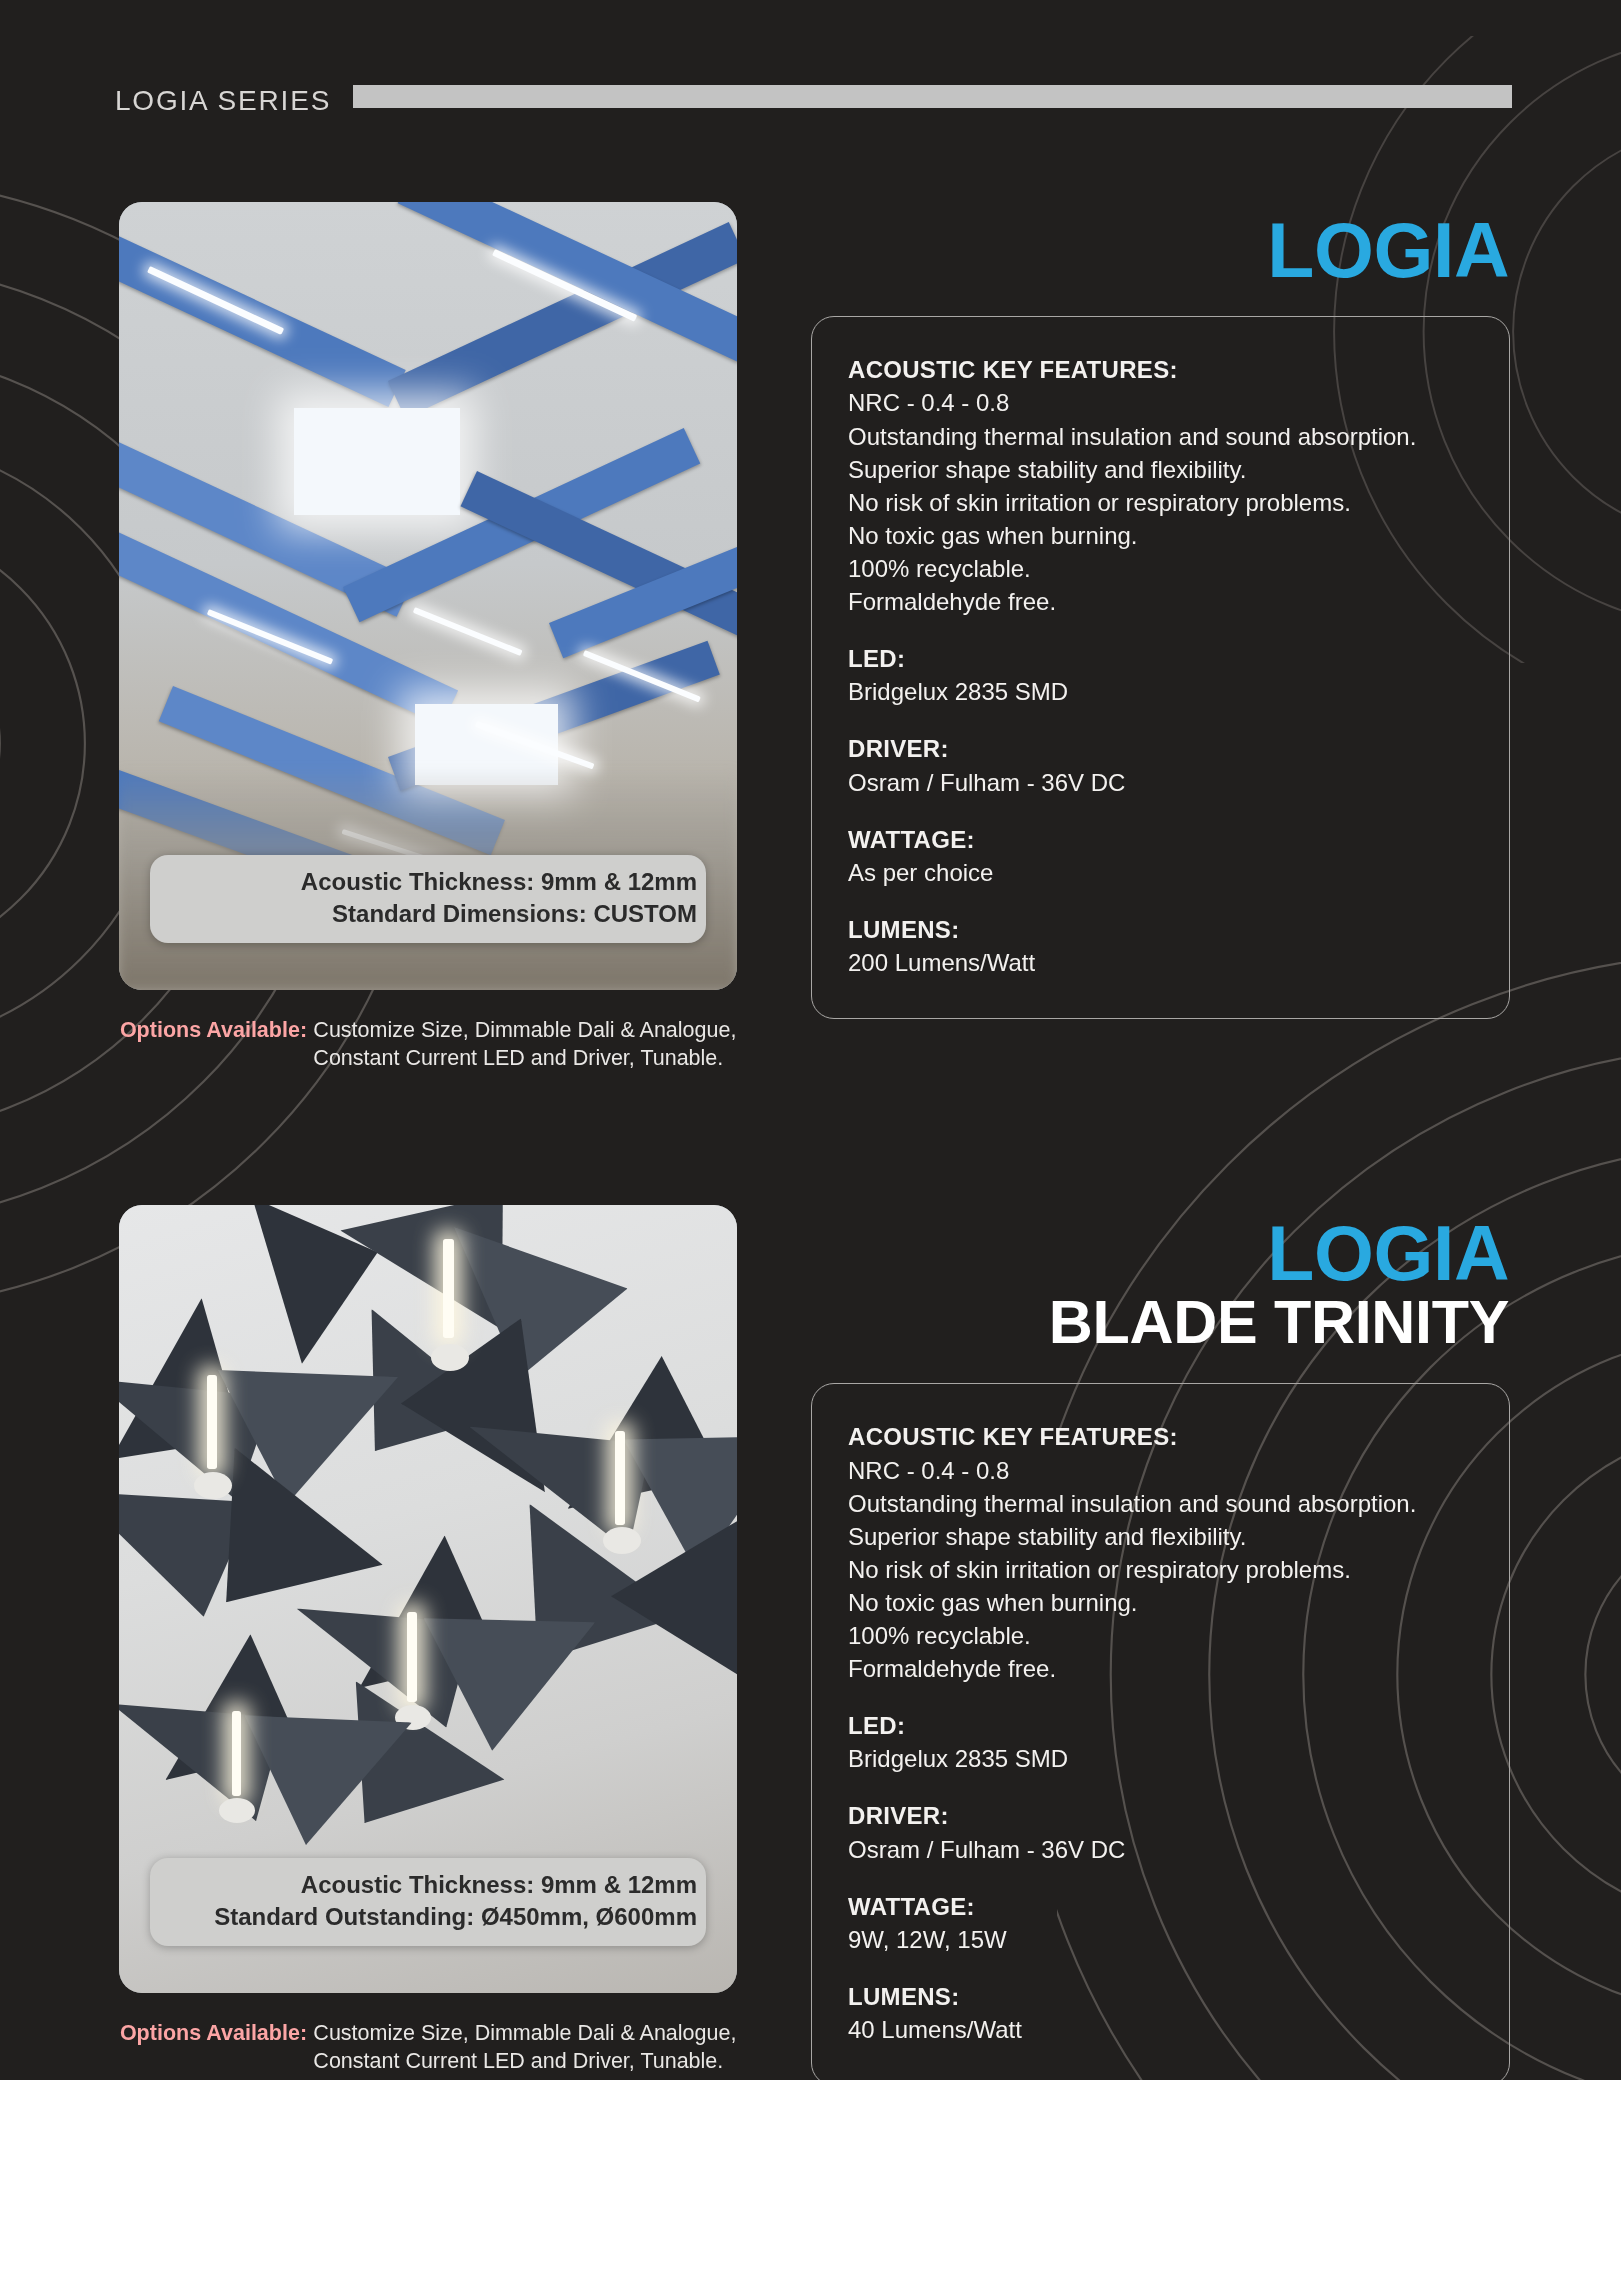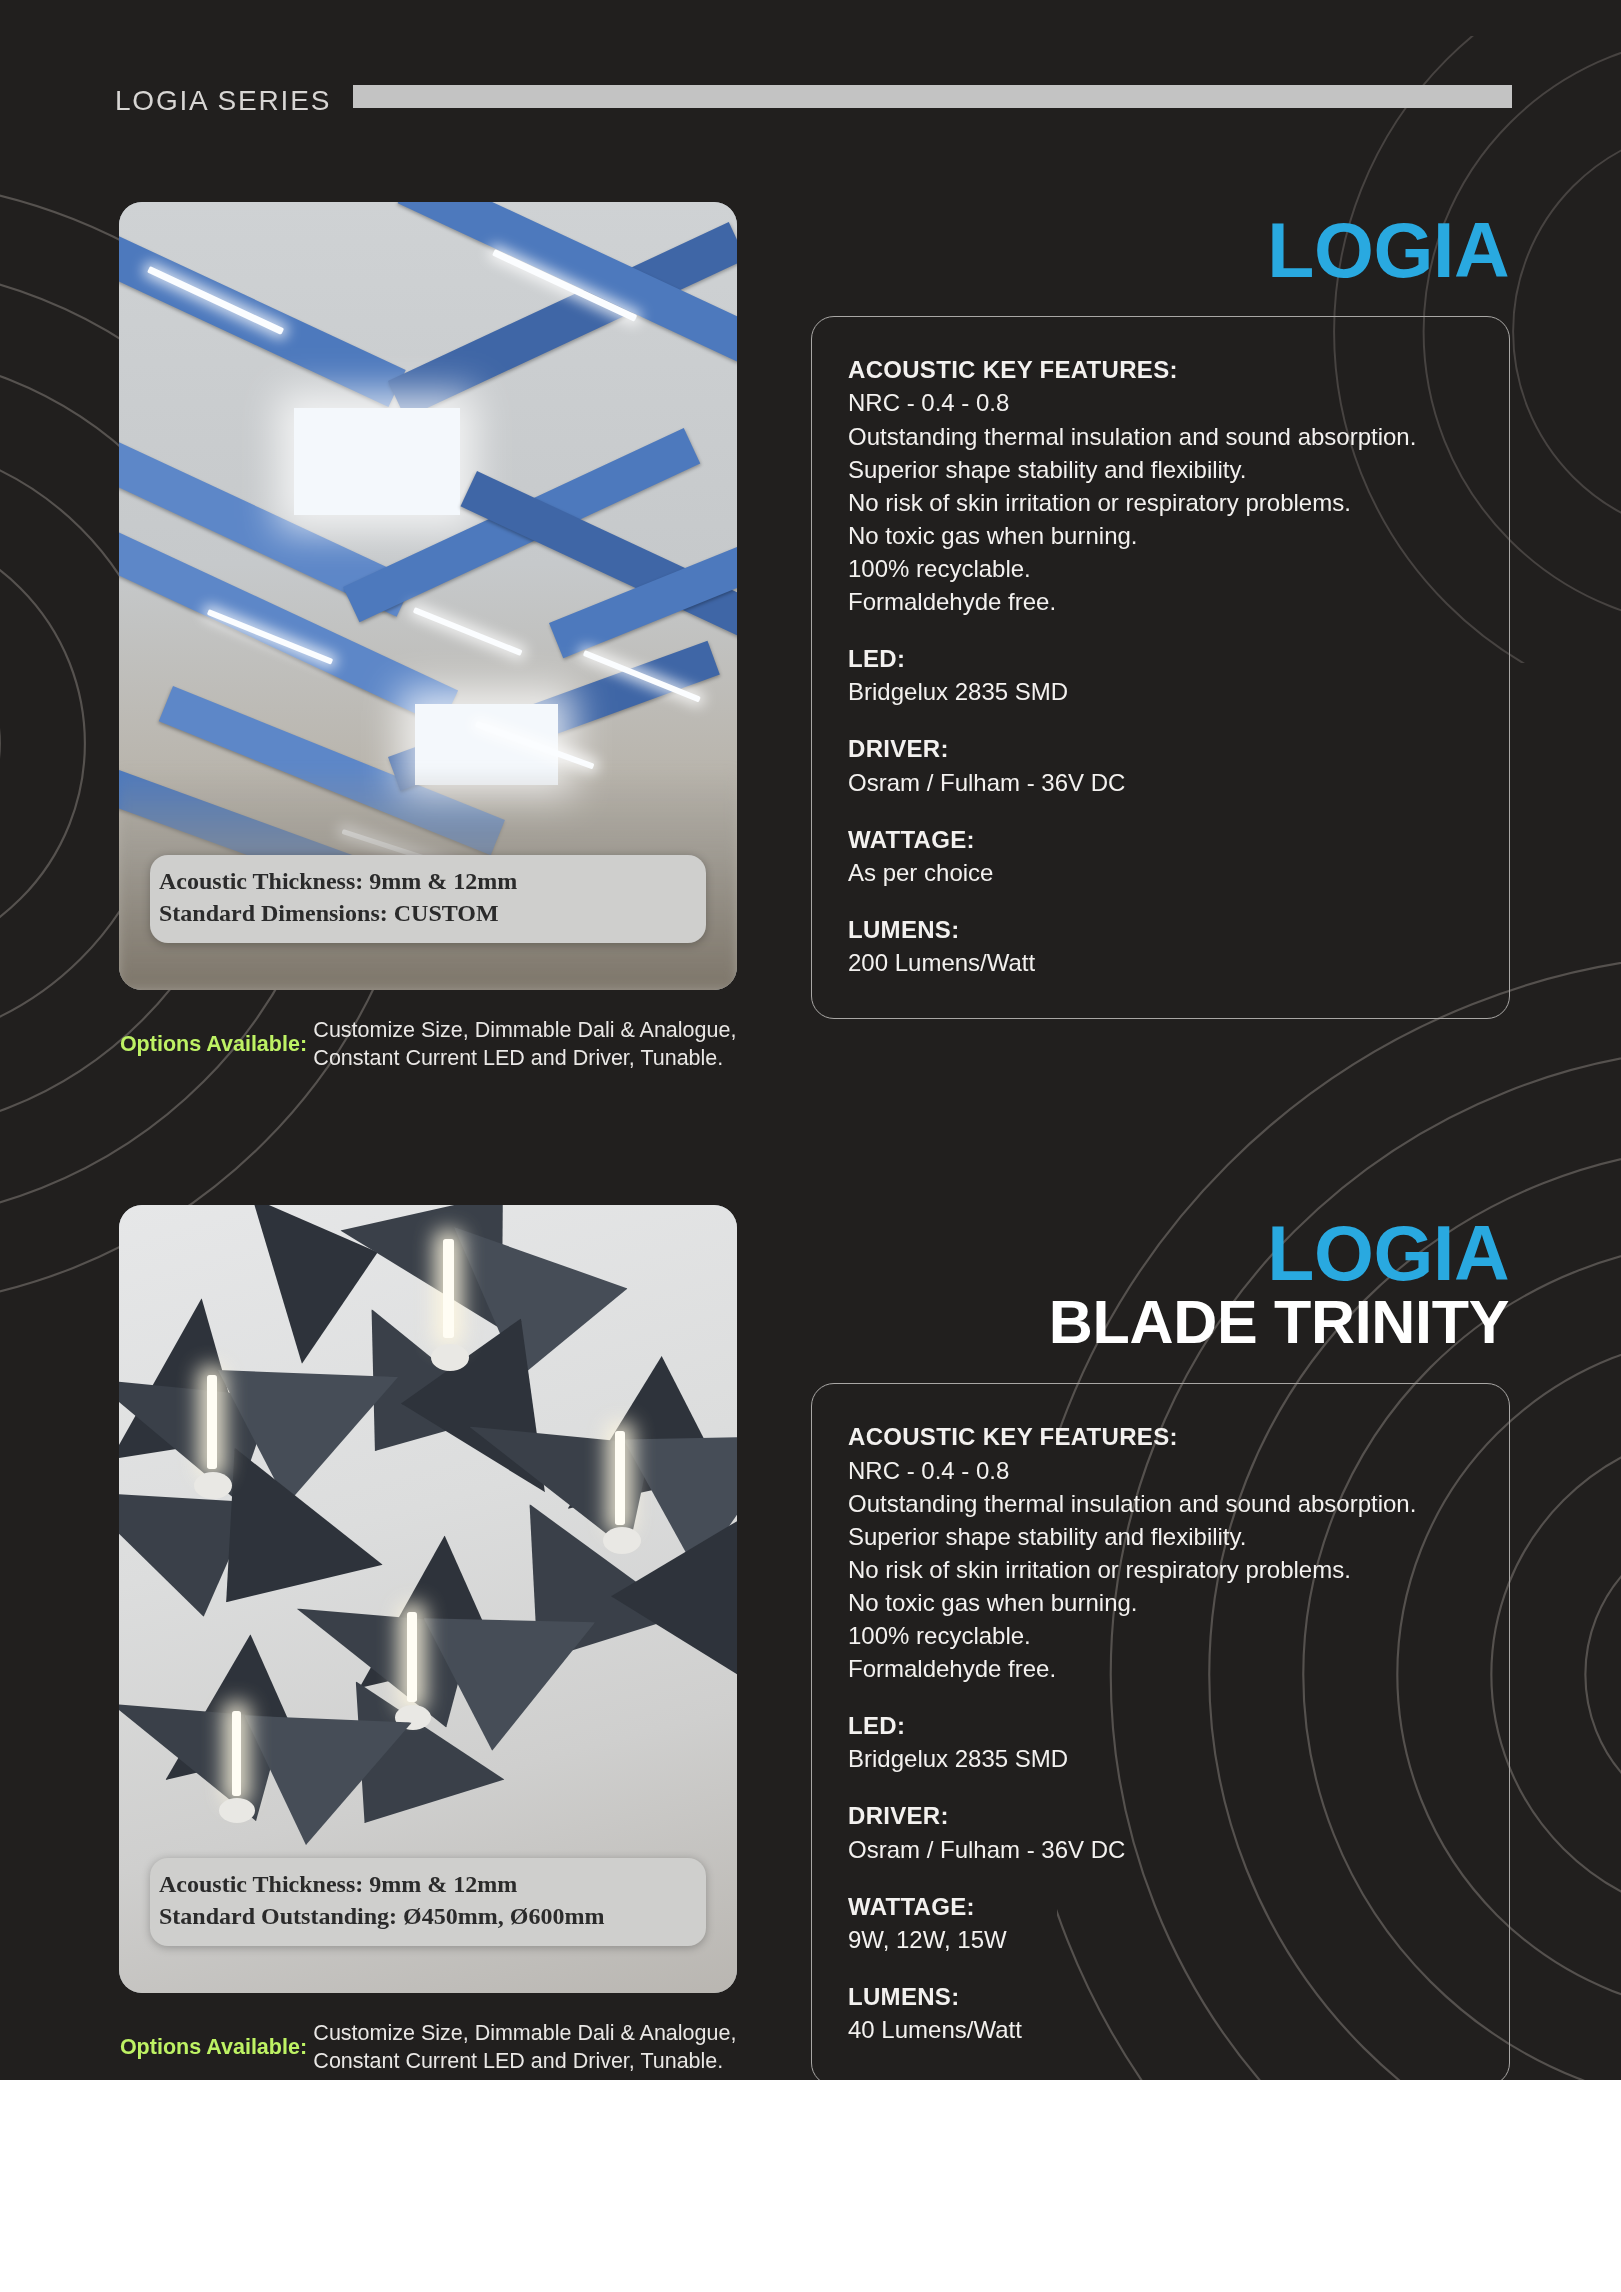--- a/index.html
+++ b/index.html
@@ -56,37 +56,36 @@
     border-radius:23px; overflow:hidden;
     background:#9aa0a6;
   }
   .photo-inner { position:absolute; inset:0; }
 
   .caption {
     position:absolute; left:31px; right:31px; bottom:47px;
     background:#cfcfcd;
     border-radius:18px;
     padding:11.6px 9px 14.3px 9px;
-    text-align:left;
+    text-align:right;
     color:#2b2b2b;
     font-size:24px; font-weight:700; line-height:1.30;
     box-shadow:0 1.8px 8px rgba(0,0,0,.25);
-    font-family:Liberation Serif, serif;
   }
   .caption div { white-space:nowrap; }
 
   .options {
     margin-top:27px;
     display:flex; align-items:flex-start;
     font-size:21.5px; line-height:1.29; color:#e9e7e5;
     padding-left:0px;
   }
   .options-label {
-    font-weight:700; color:#bef264; white-space:nowrap;
-    padding-right:6.3px; padding-left:0.9px;margin-top:14px;
+    font-weight:700; color:#fca5a5; white-space:nowrap;
+    padding-right:6.3px; padding-left:0.9px;
   }
   .options-value { flex:1; }
 
   
   .right-col {
     position:absolute; left:811px; top:12px; width:699px;
   }
   .title-block { text-align:right; padding-right:0.9px; }
   .title-main {
     color:#29a9e0; font-size:77px; font-weight:700;

